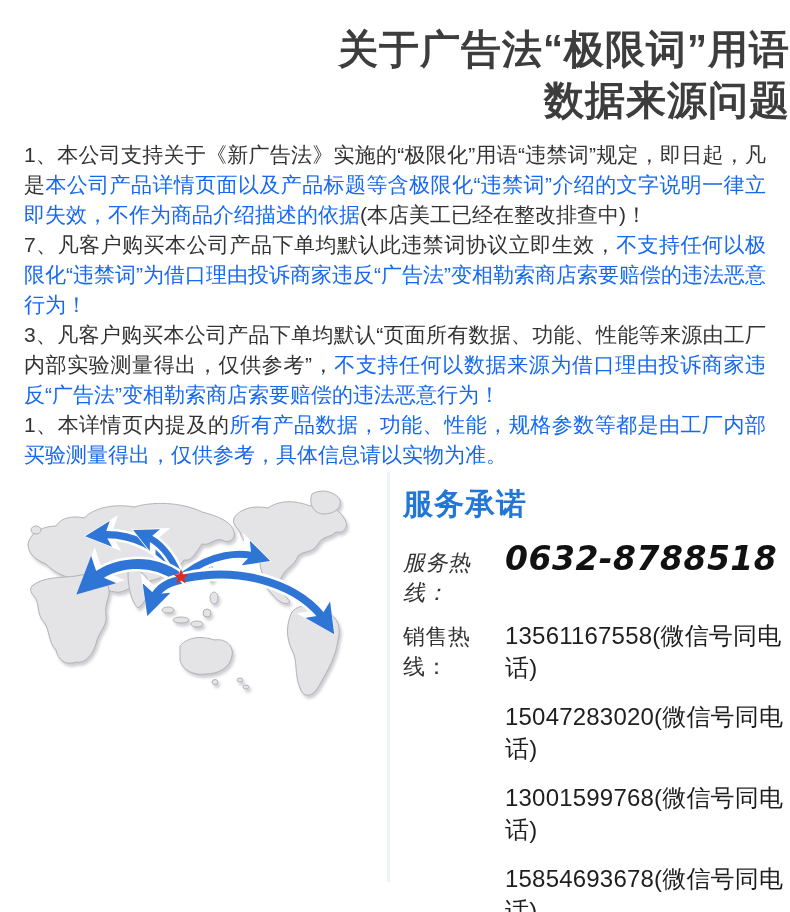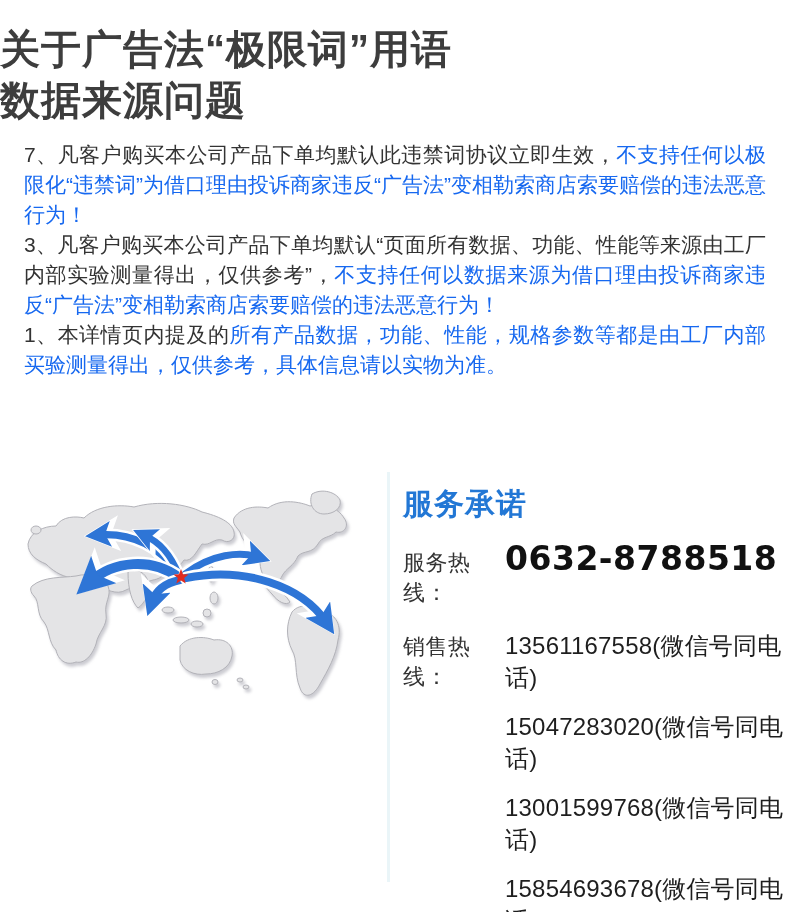--- a/index.html
+++ b/index.html
@@ -4,21 +4,21 @@
 <style>
   html,body{margin:0;padding:0;}
   body{
     width:790px;height:912px;
     background:#ffffff;
     font-family:"Liberation Sans","DejaVu Sans",sans-serif;
     position:relative;overflow:hidden;
     color:var(--text-dark,#333);
   }
   .title{
-    text-align:left;
+    text-align:right;
     padding-top:24px;
     font-size:40px;
     font-weight:800;
     color:#3d3d3d;
     line-height:51px;
     letter-spacing:1px;
   }
   .content{
     margin:14px 24px 0 24px;
     font-size:21px;
@@ -82,31 +82,32 @@
     letter-spacing:0.5px;
   }
   .row .value{font-size:24px;color:#1e1e1e;letter-spacing:0.2px;}
   .row .value.big{
     font-size:33px;
     font-weight:900;
     letter-spacing:0.5px;
     font-family:"DejaVu Sans","Liberation Sans",sans-serif;
     color:#111;
   }
-  .row.r-big{margin-bottom:22px;}
+  .row.r-big{margin-bottom:12px;font-style:italic;}
 </style>
 </head>
 <body style="--text-dark: #333333; --accent-blue: #1668f0; --heading-blue: #2277d5; --banner-red: #d7261d; --land-gray: #e4e4e6; --land-stroke: #b2b2b8; --arrow-blue: #2e75d6; --star-red: #e02b20;">
 
 <div class="title">
   <div>关于广告法“极限词”用语</div>
   <div>数据来源问题</div>
 </div>
 
 <div class="content">
+  <p><span class="t-dark">1、本公司支持关于《新广告法》实施的“极限化”用语“违禁词”规定，即日起，凡是</span><span class="t-blue">本公司产品详情页面以及产品标题等含极限化“违禁词”介绍的文字说明一律立即失效，不作为商品介绍描述的依据</span><span class="t-dark">(本店美工已经在整改排查中)！</span></p>
   <p><span class="t-dark">7、凡客户购买本公司产品下单均默认此违禁词协议立即生效，</span><span class="t-blue">不支持任何以极限化“违禁词”为借口理由投诉商家违反“广告法”变相勒索商店索要赔偿的违法恶意行为！</span></p>
   <p><span class="t-dark">3、凡客户购买本公司产品下单均默认“页面所有数据、功能、性能等来源由工厂内部实验测量得出，仅供参考”，</span><span class="t-blue">不支持任何以数据来源为借口理由投诉商家违反“广告法”变相勒索商店索要赔偿的违法恶意行为！</span></p>
   <p><span class="t-dark">1、本详情页内提及的</span><span class="t-blue">所有产品数据，功能、性能，规格参数等都是由工厂内部买验测量得出，仅供参考，具体信息请以实物为准。</span></p>
 </div>
 
 <div class="bottom">
   <div class="divider"></div>
 
   <div class="map-wrap">
     <svg viewBox="0 0 390 262" xmlns="http://www.w3.org/2000/svg">

